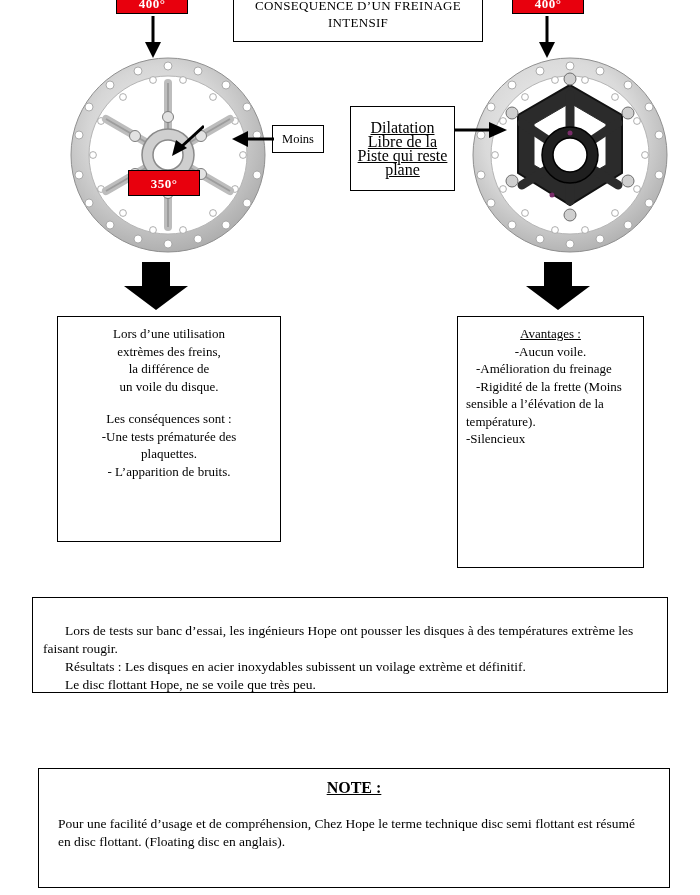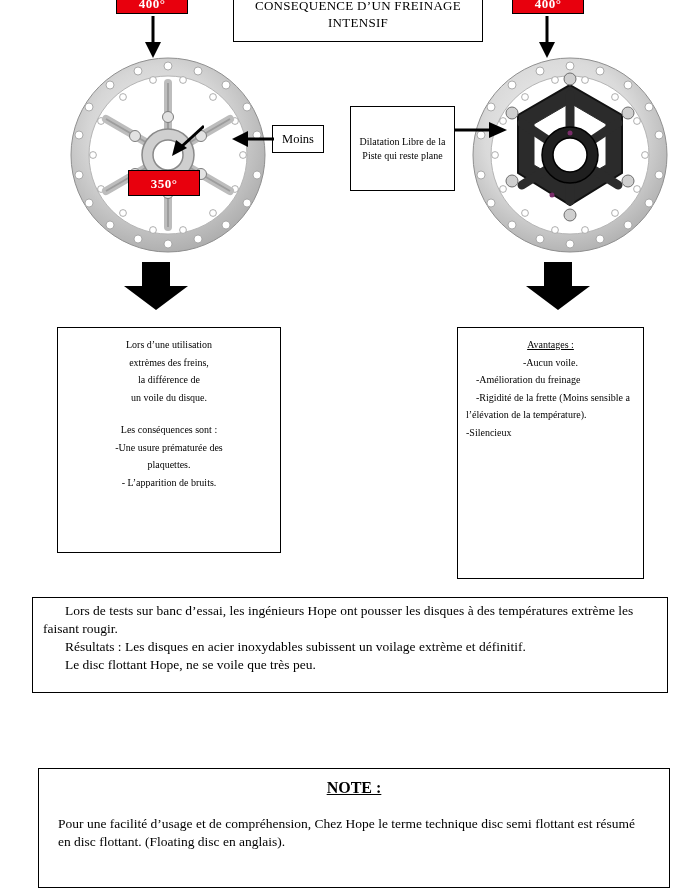--- a/index.html
+++ b/index.html
@@ -38,41 +38,40 @@
 
   
   .caption-box {
     border: 1px solid #000000;
     background: #ffffff;
     text-align: center;
     font-size: 12.5px;
     line-height: 15px;
     padding: 3px 4px;
   }
-  .caption-box.small { font-size: 10px; line-height: 14px; }
+  .caption-box.small { font-size: 16px; line-height: 14px; text-decoration: underline; }
 
   .title-box {
     border: 1px solid #000000;
     background: #ffffff;
     text-align: center;
     font-size: 13px;
     line-height: 17px;
     font-variant: small-caps;
     letter-spacing: 0.3px;
     padding: 4px 6px;
   }
 
   
   .text-box {
     border: 1px solid #000000;
     background: #ffffff;
-    font-size: 10px;
+    font-size: 13px;
     line-height: 17.5px;
     padding: 8px 8px;
-    margin-top: 11px;
   }
   .text-box.center { text-align: center; }
   .text-box p { margin: 0; }
   .text-box p.gap { margin-top: 15px; }
   .underline-head {
     text-decoration: underline;
     text-align: center;
     display: block;
   }
 
@@ -92,21 +91,21 @@
     margin-bottom: 18px;
     display: block;
   }
 
   
   .para-box {
     border: 1px solid #000000;
     background: #ffffff;
     font-size: 13.5px;
     line-height: 18px;
-    padding: 4px 10px;
+    padding: 24px 10px;
   }
   .para-box p { margin: 0; }
   .indent { text-indent: 22px; }
 
   
   .arrow-svg { display: block; }
 
   
   .rotor { display: block; }
 </style>
@@ -336,21 +335,21 @@
       <polygon points="22,0 50,0 50,24 68,24 36,48 4,24 22,24" fill="#000000"></polygon>
     </svg>
   </div>
 
   <div class="abs text-box center" style="left:57px; top:316px; width:224px; height:226px;">
     <p>Lors d’une utilisation</p>
     <p>extrèmes des freins,</p>
     <p>la différence de</p>
     <p>un voile du disque.</p>
     <p class="gap">Les conséquences sont :</p>
-    <p>-Une usure prématurée des</p>
+    <p>-Une tests prématurée des</p>
     <p>plaquettes.</p>
     <p>- L’apparition de bruits.</p>
   </div>
 
   <div class="abs text-box" style="left:457px; top:316px; width:187px; height:252px;">
     <span class="underline-head">Avantages :</span>
     <p style="text-align:center;">-Aucun voile.</p>
     <p style="text-indent:10px;">-Amélioration du freinage</p>
     <p style="text-indent:10px;">-Rigidité de la frette (Moins sensible a l’élévation de la température).</p>
     <p style="text-align:left;">-Silencieux</p>

